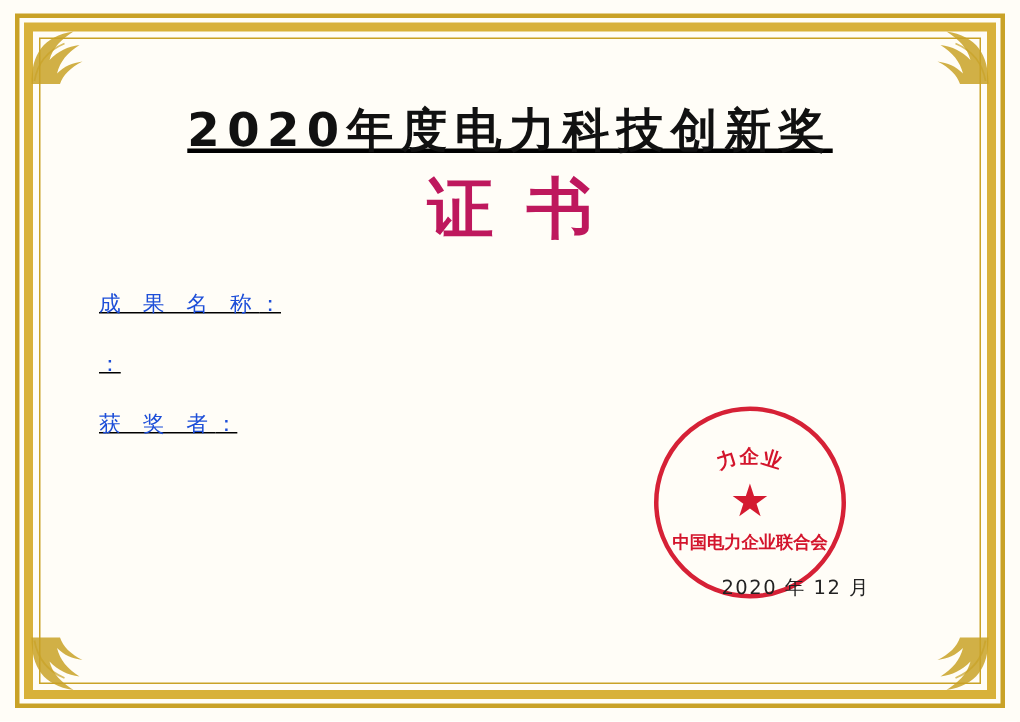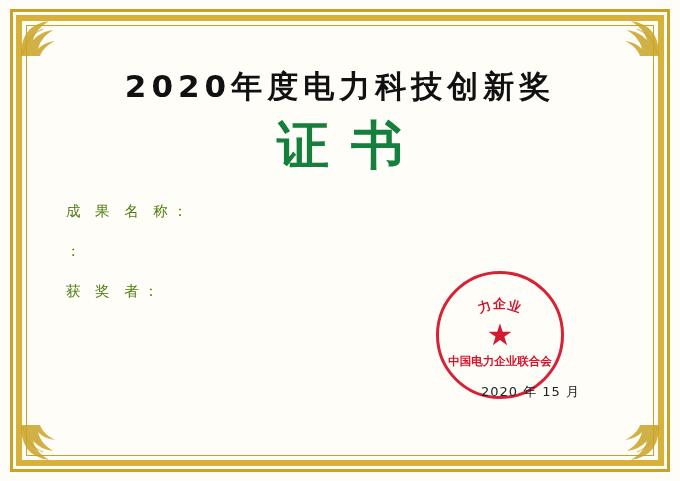--- a/index.html
+++ b/index.html
@@ -64,60 +64,61 @@
   .corner-bl { left: 19px;  bottom: 18px; transform: scaleY(-1); }
   .corner-br { right: 19px; bottom: 18px; transform: scale(-1,-1); }
 
   
   .content {
     position: absolute;
     left: 40px;
     top: 38px;
     right: 40px;
     bottom: 38px;
+    text-decoration: underline;
   }
 
   .title-main {
     text-align: center;
     margin-top: 28px;
     font-family: "DejaVu Sans", "Liberation Sans", sans-serif;
     font-size: 31px;
     font-weight: bold;
     letter-spacing: 5px;
     color: #111111;
     white-space: nowrap;
   }
 
   .title-sub-wrap {
     text-align: center;
     margin-top: 6px;
   }
   .title-sub {
     display: inline-block;
     font-family: "DejaVu Serif", "Liberation Serif", serif;
-    font-size: 52px;
+    font-size: 44px;
     font-weight: bold;
     letter-spacing: 22px;
     text-indent: 22px;
-    color: #15803d;
+    color: #be185d;
     line-height: 1.2;
   }
 
   .fields {
     margin-top: 26px;
     padding-left: 26px;
     padding-right: 10px;
   }
   .field-row {
     display: flex;
     align-items: baseline;
     margin-bottom: 21px;
     font-family: "DejaVu Sans", "Liberation Sans", sans-serif;
     font-size: 14.5px;
-    color: #4d7c0f;
+    color: #1d4ed8;
     white-space: nowrap;
     text-align: center;
   }
   .field-label {
     flex: 0 0 auto;
     letter-spacing: 5px;
   }
   .field-colon {
     flex: 0 0 auto;
     padding-right: 3px;
@@ -272,16 +273,16 @@
           <path id="arcTop" d="M 20 70 A 46 46 0 0 1 108 70" fill="none"></path>
         </defs>
         <text>
           <textPath href="#arcTop" startOffset="50%" text-anchor="middle">力企业</textPath>
         </text>
       </svg>
       <div class="seal-star">★</div>
       <div class="seal-bottom">中国电力企业联合会</div>
     </div>
 
-    <div class="issue-date">2020 年 15 月</div>
+    <div class="issue-date">2020 年 12 月</div>
 
   </div>
 </div>
 
 </body></html>

